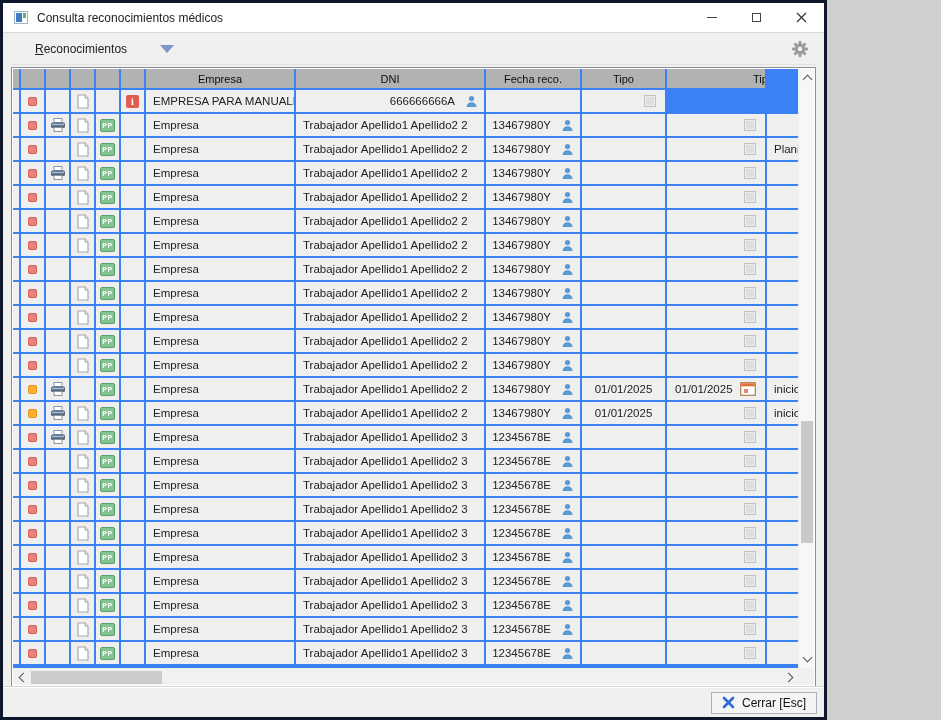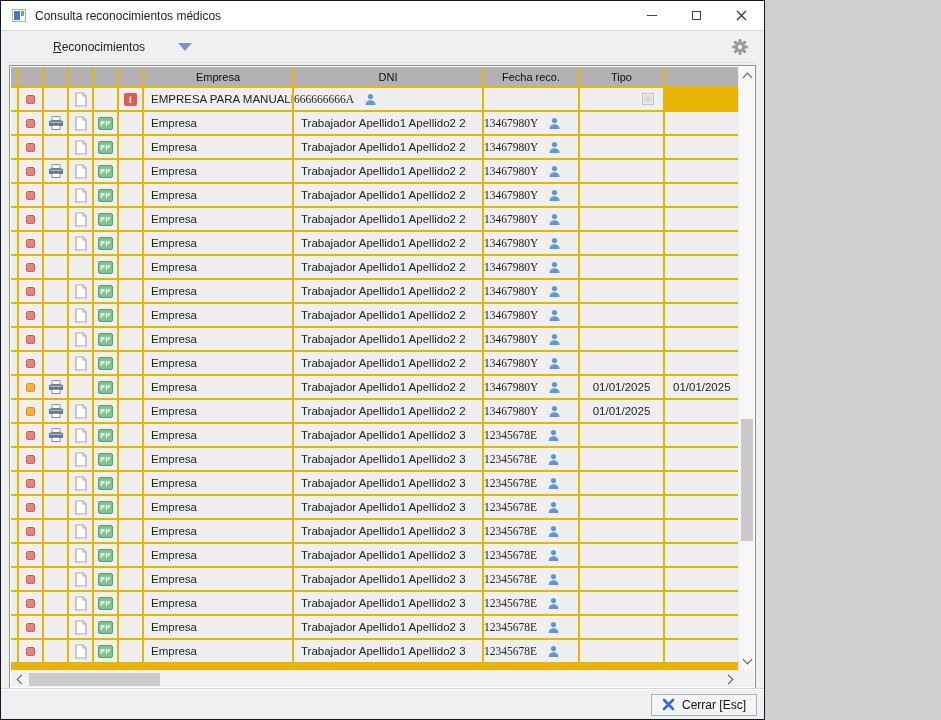--- a/index.html
+++ b/index.html
@@ -1,57 +1,57 @@
 <!DOCTYPE html>
 <html><head>
 <meta charset="utf-8">
 <style>
   html,body{margin:0;padding:0;background:#cfcfcf;}
   *{box-sizing:border-box;}
   .window{
-    position:relative;width:765px;height:720px;background:#f0f0f0;
-    border:1px solid #0f172a;font-family:"Liberation Sans",sans-serif;color:#1a1a1a;
+    position:relative;width:827px;height:720px;background:#f0f0f0;
+    border:3px solid #0f172a;font-family:"Liberation Sans",sans-serif;color:#1a1a1a;
     overflow:hidden;
   }
   
   .titlebar{position:absolute;top:0;left:0;right:0;height:30px;background:#ffffff;
     display:flex;align-items:center;border-bottom:1px solid #d9d9d9;}
   .app-icon{width:14px;height:13px;margin-left:11px;position:relative;border:1px solid #9db6c8;background:#fff;}
   .app-icon .b1{position:absolute;left:1px;top:1px;width:6px;height:9px;background:#3f7cc4;}
   .app-icon .b2{position:absolute;left:8px;top:1px;width:3px;height:5px;background:#6fae6f;}
   .title-text{margin-left:9px;font-size:12px;color:#222;}
   .win-controls{margin-left:auto;display:flex;height:30px;}
   .win-btn{width:45px;height:30px;display:flex;align-items:center;justify-content:center;}
   .glyph-min{width:10px;height:1px;background:#444;}
   .glyph-max{width:9px;height:9px;border:1px solid #444;}
   
   .toolbar{position:absolute;top:31px;left:8px;right:8px;height:31px;
     border-bottom:1px solid #e3e3e3;display:flex;align-items:center;}
-  .menu-btn{margin-left:44px;display:flex;align-items:center;font-size:12px;color:#222;gap:24px;}
+  .menu-btn{margin-left:24px;display:flex;align-items:center;font-size:12px;color:#222;gap:24px;}
   .menu-btn .initial{text-decoration:underline;}
   .dd-arrow{width:0;height:0;margin-left:9px;border-left:7px solid transparent;
     border-right:7px solid transparent;border-top:8px solid #7b96c8;}
   .gear{margin-left:auto;margin-right:8px;display:flex;align-items:center;}
   
   .panel{position:absolute;left:8px;right:8px;top:64px;bottom:30px;
     background:#ffffff;border:1px solid #898f98;}
-  .grid-area{position:absolute;left:1px;top:1px;right:17px;bottom:18px;overflow:hidden;background:#eab308;}
+  .grid-area{position:absolute;left:1px;top:1px;right:17px;bottom:18px;overflow:hidden;background:#3b82f6;}
   .grid-row{display:grid;grid-template-columns:6px 23px 23px 23px 23px 23px 148px 188px 94px 83px 98px 1fr;
     column-gap:2px;}
   .hdr{height:19px;margin-bottom:2px;}
   .hdr .cell{background:#b2b2b2;display:flex;align-items:center;justify-content:center;
     font-size:11px;color:#0d0d0d;overflow:hidden;white-space:nowrap;}
   .hdr .c-tipo{justify-content:flex-start;padding-left:86px;}
   .row{height:22px;margin-bottom:2px;}
   .row .cell{background:#efefef;display:flex;align-items:center;font-size:11.5px;color:#222;
     overflow:hidden;white-space:nowrap;}
   .c-icon{justify-content:center;}
   .c-strip{background:#e9e9e9;}
   .c-empresa,.c-trab,.c-tipo{padding-left:7px;}
-  .c-dni{justify-content:flex-start;padding-right:6px;font-family:Liberation Serif, serif;}
+  .c-dni{justify-content:flex-end;padding-right:6px;}
   .c-fecha{justify-content:center;}
   .c-cita{padding-left:8px;}
   .c-cita .spacer{flex:1;}
   .c-cita .cita-right{margin-right:9px;display:flex;align-items:center;}
   
   .sq{width:9px;height:9px;border-radius:2px;}
   .sq-red{background:#e8827a;border:1px solid #d05f56;}
   .sq-orange{background:#ffb02e;border:1px solid #e2951c;}
   .pp-badge{width:15px;height:13px;background:#82c392;border:1px solid #57a066;border-radius:2px;
     color:#ffffff;font-size:7px;font-weight:bold;display:flex;align-items:center;justify-content:center;letter-spacing:0.5px;}

